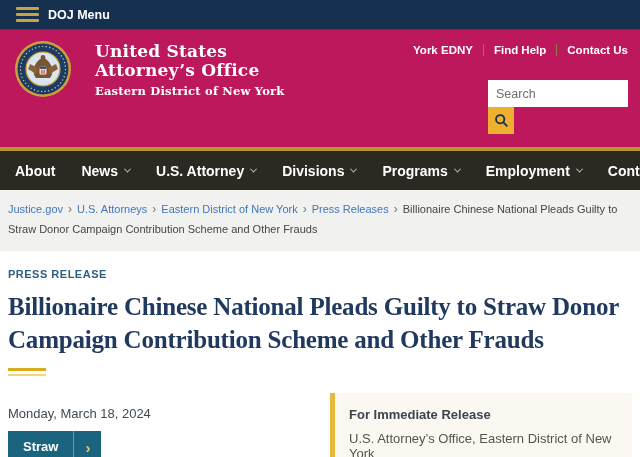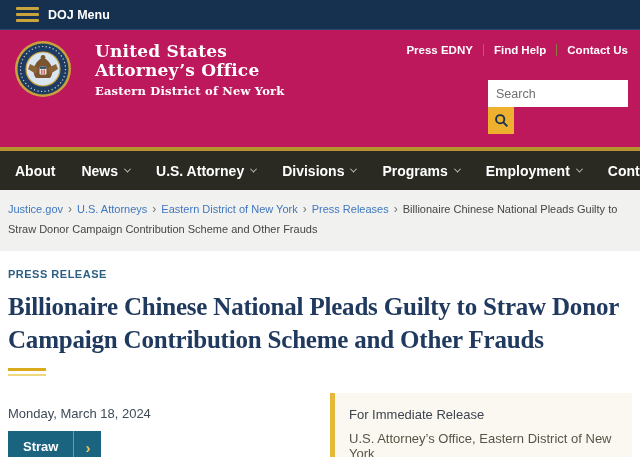--- a/index.html
+++ b/index.html
@@ -58,21 +58,21 @@
 
   .meta-row { display: flex; margin-top: 17px; align-items: flex-start; }
   .meta-left { width: 322px; flex-shrink: 0; padding-top: 13px; }
   .date { font-size: 13px; color: #3f4a56; }
   .share-btn { display: inline-flex; margin-top: 10px; background: #1b6480; cursor: pointer; align-items: stretch; }
   .share-btn .share-label { color: #fff; font-size: 13px; font-weight: bold; padding: 8px 15px 9px 15px; }
   .share-btn .share-div { width: 1px; background: rgba(255,255,255,.35); }
   .share-btn .share-arrow { display: flex; align-items: center; padding: 0 11px; color: #edc657; font-size: 15px; font-weight: bold; line-height: 1; }
 
   .release-panel { flex: 1; background: #faf8f0; border-left: 5px solid #e5ba3a; padding: 14px 16px 60px 14px; min-height: 160px; }
-  .release-heading { font-size: 13px; font-weight: normal; color: #3d4450; }
+  .release-heading { font-size: 13px; font-weight: bold; color: #3d4450; }
   .release-office { font-size: 13px; color: #565548; margin-top: 9px; }
 </style>
 </head>
 <body>
 
 <div class="topbar">
   <span class="hamburger">
       <span></span>
       <span></span>
       <span></span>
@@ -93,21 +93,21 @@
     <rect x="25.6" y="26.5" width="6.8" height="2.4" fill="#31506e"></rect>
     <path stroke="#b03a2e" stroke-width="0.9" d="M27.3 29.5v4.6M29 29.5v4.6M30.7 29.5v4.6"></path>
   </svg>
   <div class="agency">
     <div class="line">United States</div>
     <div class="line">Attorney’s Office</div>
     <div class="district">Eastern District of New York</div>
   </div>
   <div class="mast-right">
     <div class="quick-links">
-      <span class="ql">Press EDNY</span>
+      <span class="ql">York EDNY</span>
       <span class="pipe"></span>
       <span class="ql">Find Help</span>
       <span class="pipe"></span>
       <span class="ql">Contact Us</span>
     </div>
     <div class="searchbar">
       <input type="text" placeholder="Search" style="">
       <button class="search-btn">
         <svg width="15" height="15" viewBox="0 0 16 16">
           <circle cx="6.6" cy="6.6" r="4.4" fill="none" stroke="#16304f" stroke-width="2"></circle>

